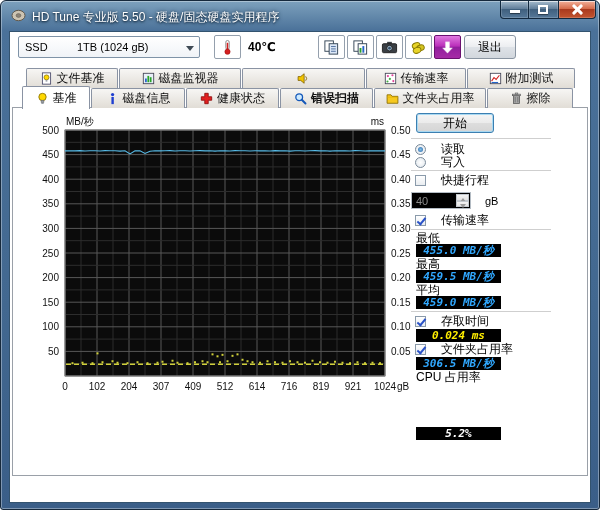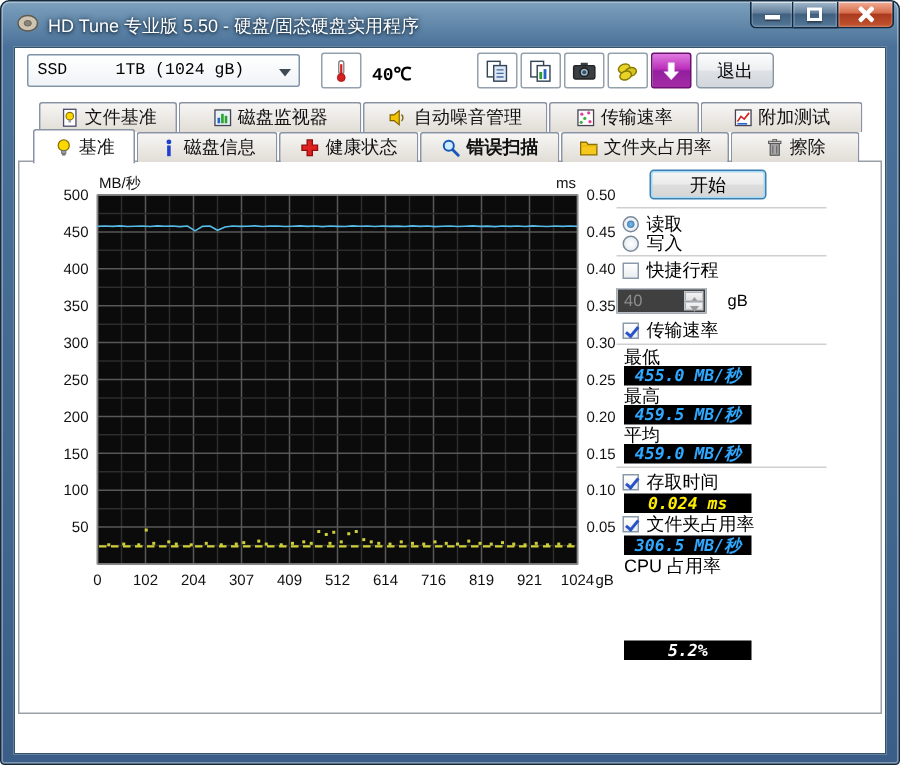--- a/index.html
+++ b/index.html
@@ -18,21 +18,21 @@
   .gly-max{position:absolute;left:9px;top:4px;width:10px;height:9px;border:2px solid #fff;box-shadow:0 1px 1px rgba(0,0,0,.4);}
   .gly-x{position:absolute;left:13px;top:3px;width:11px;height:11px;}
   .gly-x i{position:absolute;left:4px;top:-1px;width:3px;height:13px;background:#fff;border-radius:1px;}
   .gly-x i:first-child{transform:rotate(45deg);}
   .gly-x i:last-child{transform:rotate(-45deg);}
   
   .client{position:absolute;left:8px;top:30px;width:582px;height:472px;background:#fff;border:1px solid #33536f;}
   .menubar{height:18px;display:flex;gap:14px;padding:2px 0 0 8px;font-size:12px;color:#111;}
   .menu-item{padding:0 5px;cursor:default;}
   
-  .toolbar{position:relative;height:34px;font-family:Liberation Mono, monospace;}
+  .toolbar{position:relative;height:34px;}
   .combo{position:absolute;left:8px;top:4px;width:182px;height:22px;border:1px solid #7f93a7;border-radius:2px;background:linear-gradient(180deg,#ffffff,#f0f3f7);font-size:11px;display:flex;align-items:center;padding-left:6px;cursor:default;}
   .combo .dname{width:52px;}
   .combo-arrow{position:absolute;right:5px;top:9px;width:0;height:0;border:4px solid transparent;border-top:5px solid #3f4a55;}
   .tool-btn{position:absolute;top:3px;width:27px;height:24px;border:1px solid #95a0ad;border-radius:2px;background:linear-gradient(180deg,#fdfdfd,#e9ebef 48%,#dcе0e5 52%,#cfd4da);display:flex;align-items:center;justify-content:center;cursor:pointer;}
   .tool-btn.purple{background:linear-gradient(180deg,#e07ae0,#bb30bb 45%,#921f9e 52%,#a62ba6);border-color:#6a1070;}
   .temp-text{position:absolute;left:238px;top:8px;font-size:12px;font-weight:bold;color:#000;}
   .exit-btn{position:absolute;left:454px;top:3px;width:52px;height:24px;border:1px solid #8a95a2;border-radius:3px;background:linear-gradient(180deg,#fdfdfd,#eceef1 48%,#dee2e7 52%,#d2d7dd);font-size:12px;display:flex;align-items:center;justify-content:center;cursor:pointer;}
   
   .tabstrip{margin-top:2px;font-size:12px;color:#111;}
   .tabs-row{display:flex;}
@@ -40,28 +40,28 @@
   .row2{margin-left:12px;position:relative;z-index:2;}
   .tab{height:20px;border:1px solid #8a93a3;border-bottom:none;border-radius:2px 2px 0 0;background:linear-gradient(180deg,#f7f6f4,#e1ddd6);display:flex;align-items:center;justify-content:center;gap:4px;margin-right:1px;cursor:pointer;white-space:nowrap;overflow:hidden;}
   .tab.active{background:#fff;height:23px;margin-top:-2px;margin-bottom:-1px;position:relative;z-index:3;border-color:#76markdown8090;}
   .ticon{width:13px;height:13px;flex:0 0 13px;}
   
   .pane{position:relative;margin:0 2px;margin-top:-1px;height:369px;background:#fff;border:1px solid #9aa0a8;z-index:1;}
   .chart-svg{position:absolute;left:0;top:0;}
   
   .panel{position:absolute;left:398px;top:5px;width:160px;font-size:12px;color:#000;}
   .panel .abs{position:absolute;}
-  .start-btn{left:22px;top:0;width:78px;height:20px;border:1px solid #3c7fb1;border-radius:3px;background:linear-gradient(180deg,#f5f5f5,#ebebeb 48%,#dddddd 52%,#d5d5d5);box-shadow:inset 0 0 0 1px #a9d9f2;font-size:12px;display:flex;align-items:center;justify-content:center;cursor:pointer;}
+  .start-btn{left:5px;top:0;width:78px;height:20px;border:1px solid #3c7fb1;border-radius:3px;background:linear-gradient(180deg,#f5f5f5,#ebebeb 48%,#dddddd 52%,#d5d5d5);box-shadow:inset 0 0 0 1px #a9d9f2;font-size:12px;display:flex;align-items:center;justify-content:center;cursor:pointer;}
   .psep{left:0;width:140px;border-top:1px solid #cfcfcf;height:1px;}
-  .ctl-row{display:flex;align-items:center;gap:5px;height:13px;cursor:pointer;}
+  .ctl-row{display:flex;align-items:center;gap:15px;height:13px;cursor:pointer;}
   .radio{width:11px;height:11px;border:1px solid #7a8a9a;border-radius:50%;background:radial-gradient(#fff,#dfe6ec);position:relative;flex:0 0 11px;}
   .radio.checked::after{content:"";position:absolute;left:2px;top:2px;width:5px;height:5px;border-radius:50%;background:radial-gradient(#7ec0e8,#2f66a8);}
   .chk{width:11px;height:11px;border:1px solid #8a9aaa;background:linear-gradient(180deg,#fff,#e9edf1);position:relative;flex:0 0 11px;}
   .chk.checked::after{content:"";position:absolute;left:2.5px;top:0px;width:3px;height:7px;border-right:2px solid #2a52c8;border-bottom:2px solid #2a52c8;transform:rotate(40deg);}
-  .spin{left:0;top:79px;width:60px;height:17px;border:1px solid #b4bcc4;background:#404040;color:#8c8c8c;font-size:11px;display:flex;align-items:center;padding-left:4px;}
+  .spin{left:0;top:79px;width:60px;height:17px;border:1px solid #b4bcc4;background:#000000;color:#8c8c8c;font-size:11px;display:flex;align-items:center;padding-left:4px;}
   .spin-btns{position:absolute;right:1px;top:1px;width:13px;height:13px;display:flex;flex-direction:column;}
   .spin-btns b{flex:1;border:1px solid #c2c8ce;background:linear-gradient(#f4f4f4,#e2e2e2);position:relative;}
   .spin-btns b::after{content:"";position:absolute;left:3px;border:3px solid transparent;}
   .spin-btns b.up::after{top:0px;border-bottom:4px solid #9a9a9a;}
   .spin-btns b.dn::after{top:2px;border-top:4px solid #9a9a9a;}
   .unit{font-size:11px;}
   .lbl{height:12px;line-height:12px;text-align:right;}
   .lcd{left:5px;width:85px;height:13px;background:#000;color:#30a8ff;font-family:"DejaVu Sans Mono","Liberation Mono",monospace;font-size:11px;font-weight:bold;font-style:italic;text-align:center;line-height:13px;white-space:nowrap;}
   .lcd.yellow{color:#ffee00;}
   .lcd.white{color:#ffffff;margin-top:44px;}
@@ -165,21 +165,20 @@
               <rect x="5" y="3.6" width="1.6" height="5.8" fill="#28a428"></rect>
               <rect x="7.2" y="4.8" width="1.6" height="4.6" fill="#28a428"></rect>
             </svg>
             <span>磁盘监视器</span>
           </div>
           <div class="tab" style="width: 123px;">
             <svg class="ticon" viewBox="0 0 12 12">
               <polygon points="1,4.2 3.4,4.2 6.6,1.6 6.6,10.4 3.4,7.8 1,7.8" fill="#f2c400" stroke="#7c5e00" stroke-width=".7"></polygon>
               <path d="M8,4 q1.8,2 0,4" fill="none" stroke="#7c5e00" stroke-width=".8"></path>
             </svg>
-            <span>自动噪音管理</span>
           </div>
           <div class="tab" style="width: 100px;">
             <svg class="ticon" viewBox="0 0 12 12">
               <rect x="1.2" y="1.2" width="9.6" height="9.6" fill="#fff" stroke="#445" stroke-width=".8"></rect>
               <circle cx="3.6" cy="3.8" r="1" fill="#e0449a"></circle>
               <circle cx="7.8" cy="3" r="1" fill="#e0449a"></circle>
               <circle cx="5.4" cy="6.4" r="1" fill="#44b044"></circle>
               <circle cx="8.6" cy="8.4" r="1" fill="#e0449a"></circle>
               <circle cx="3.2" cy="8.8" r="1" fill="#44b044"></circle>
             </svg>

